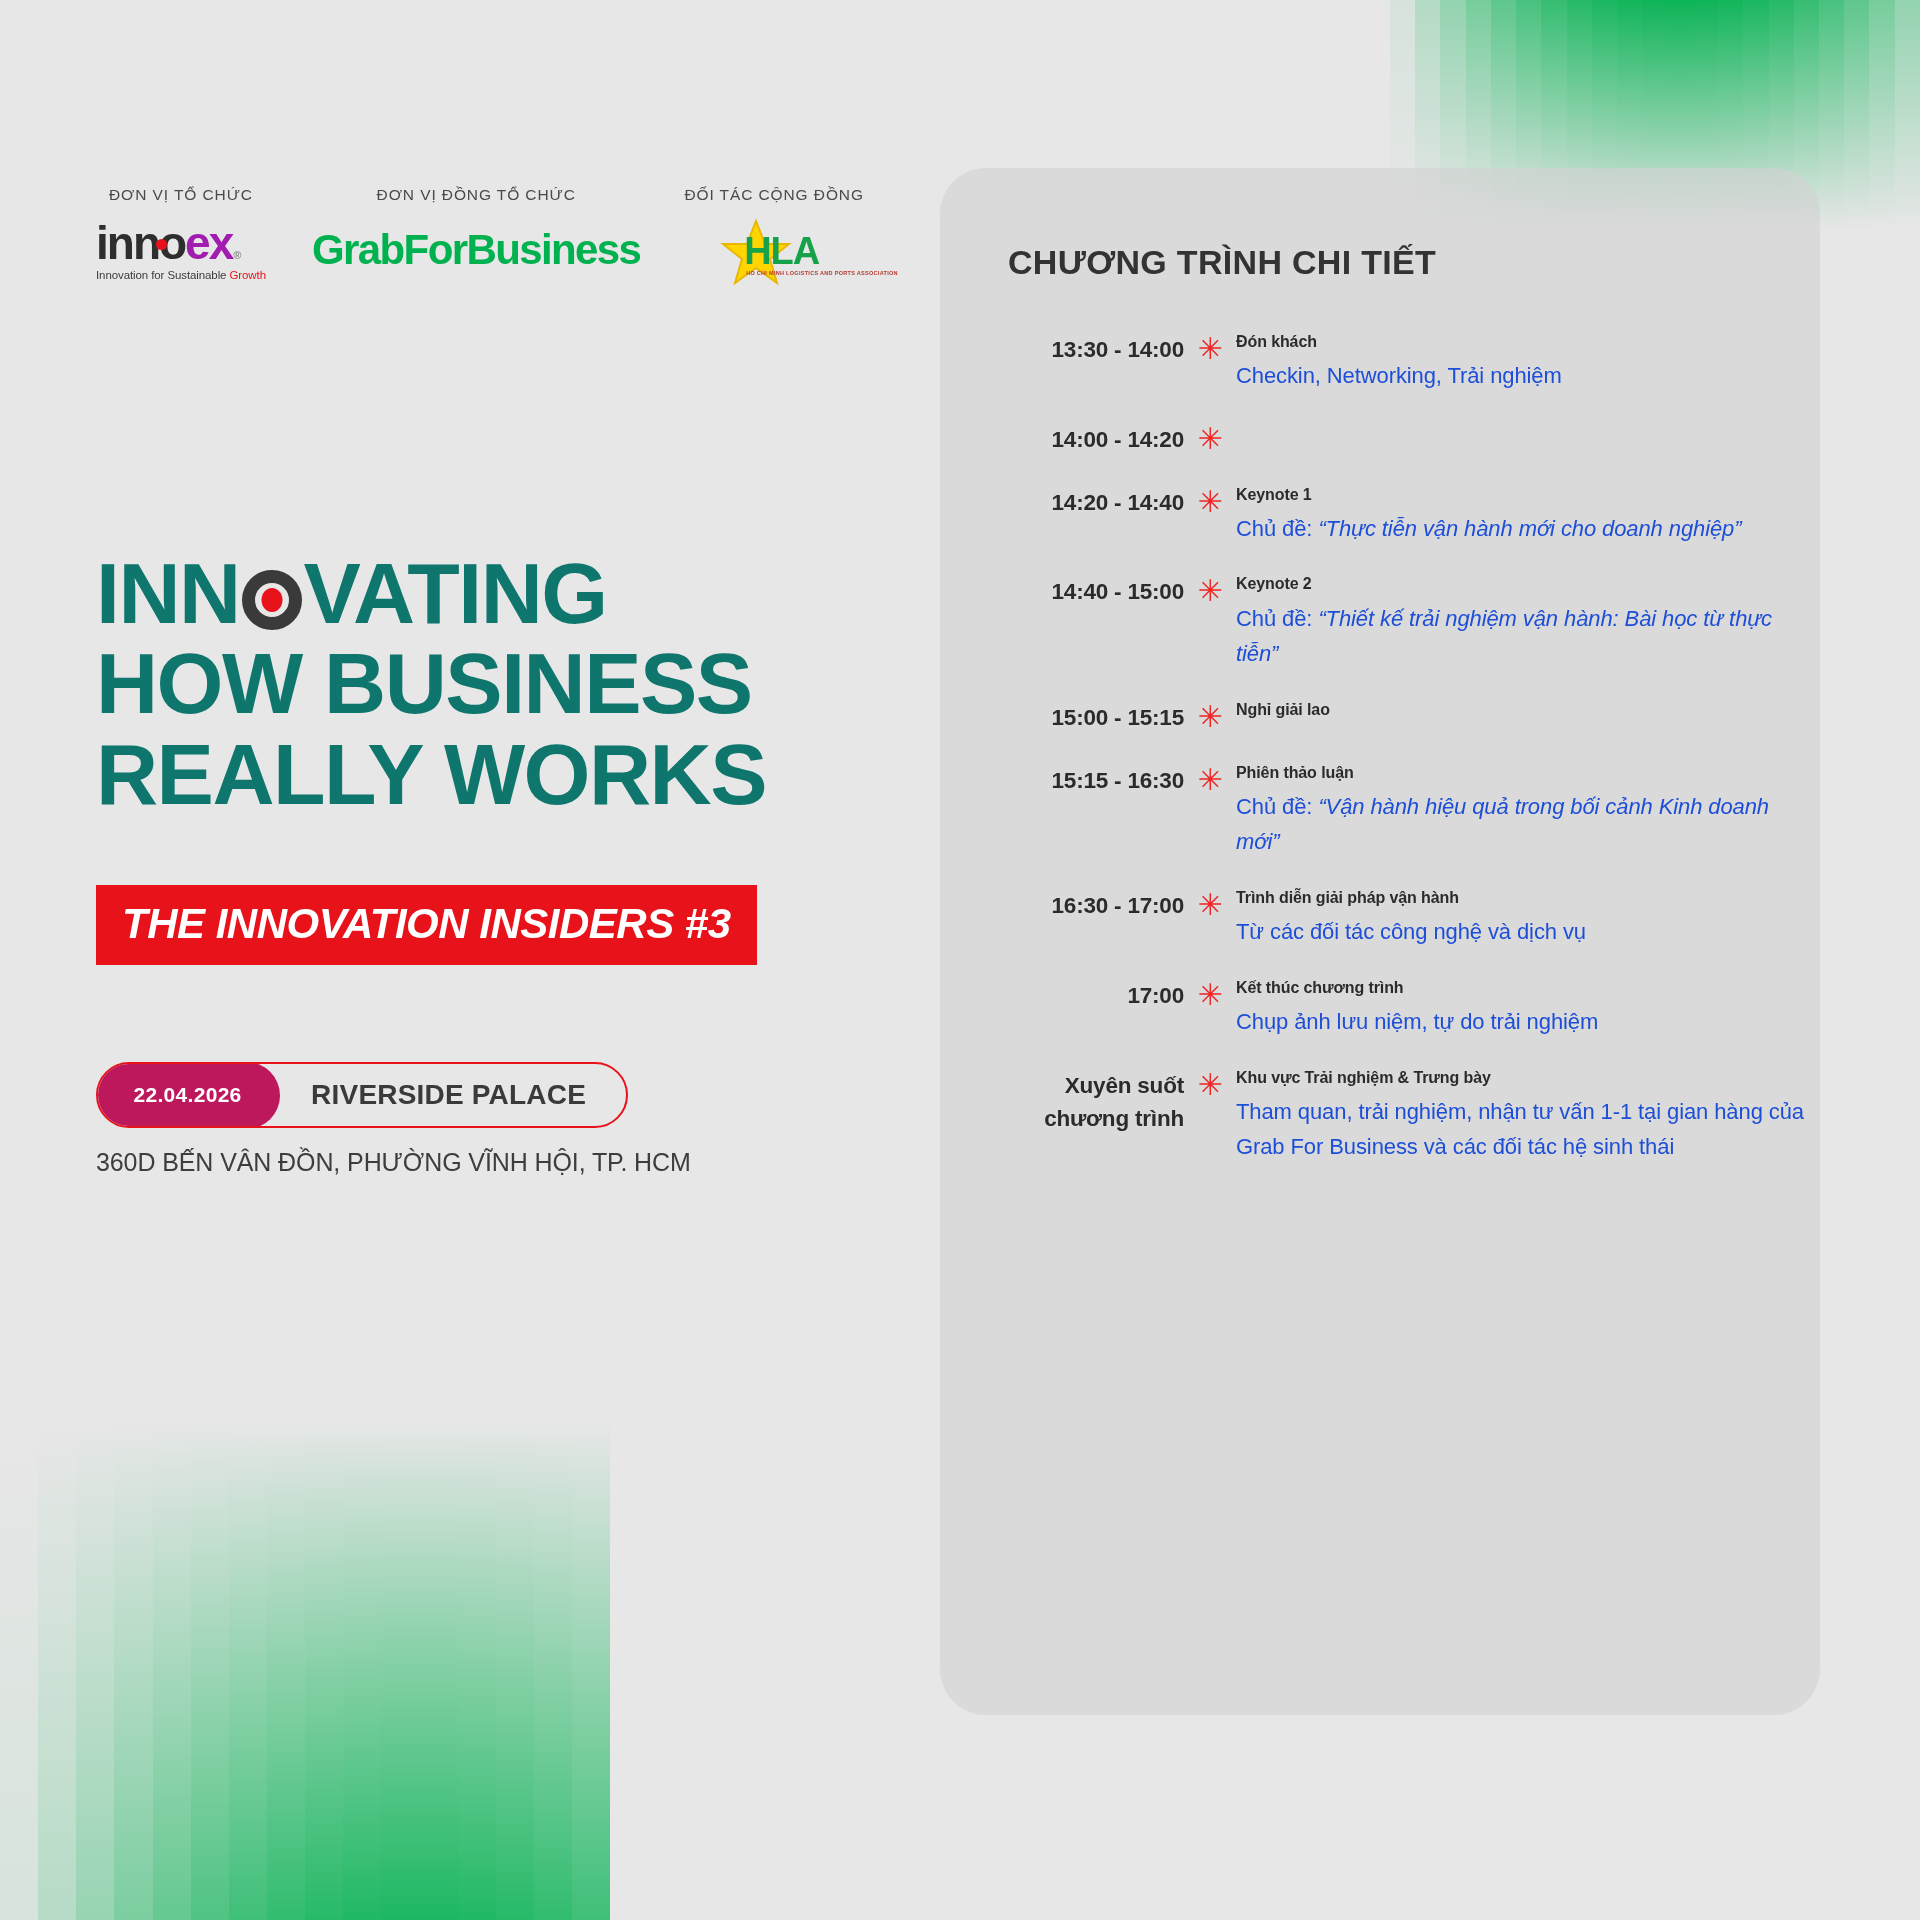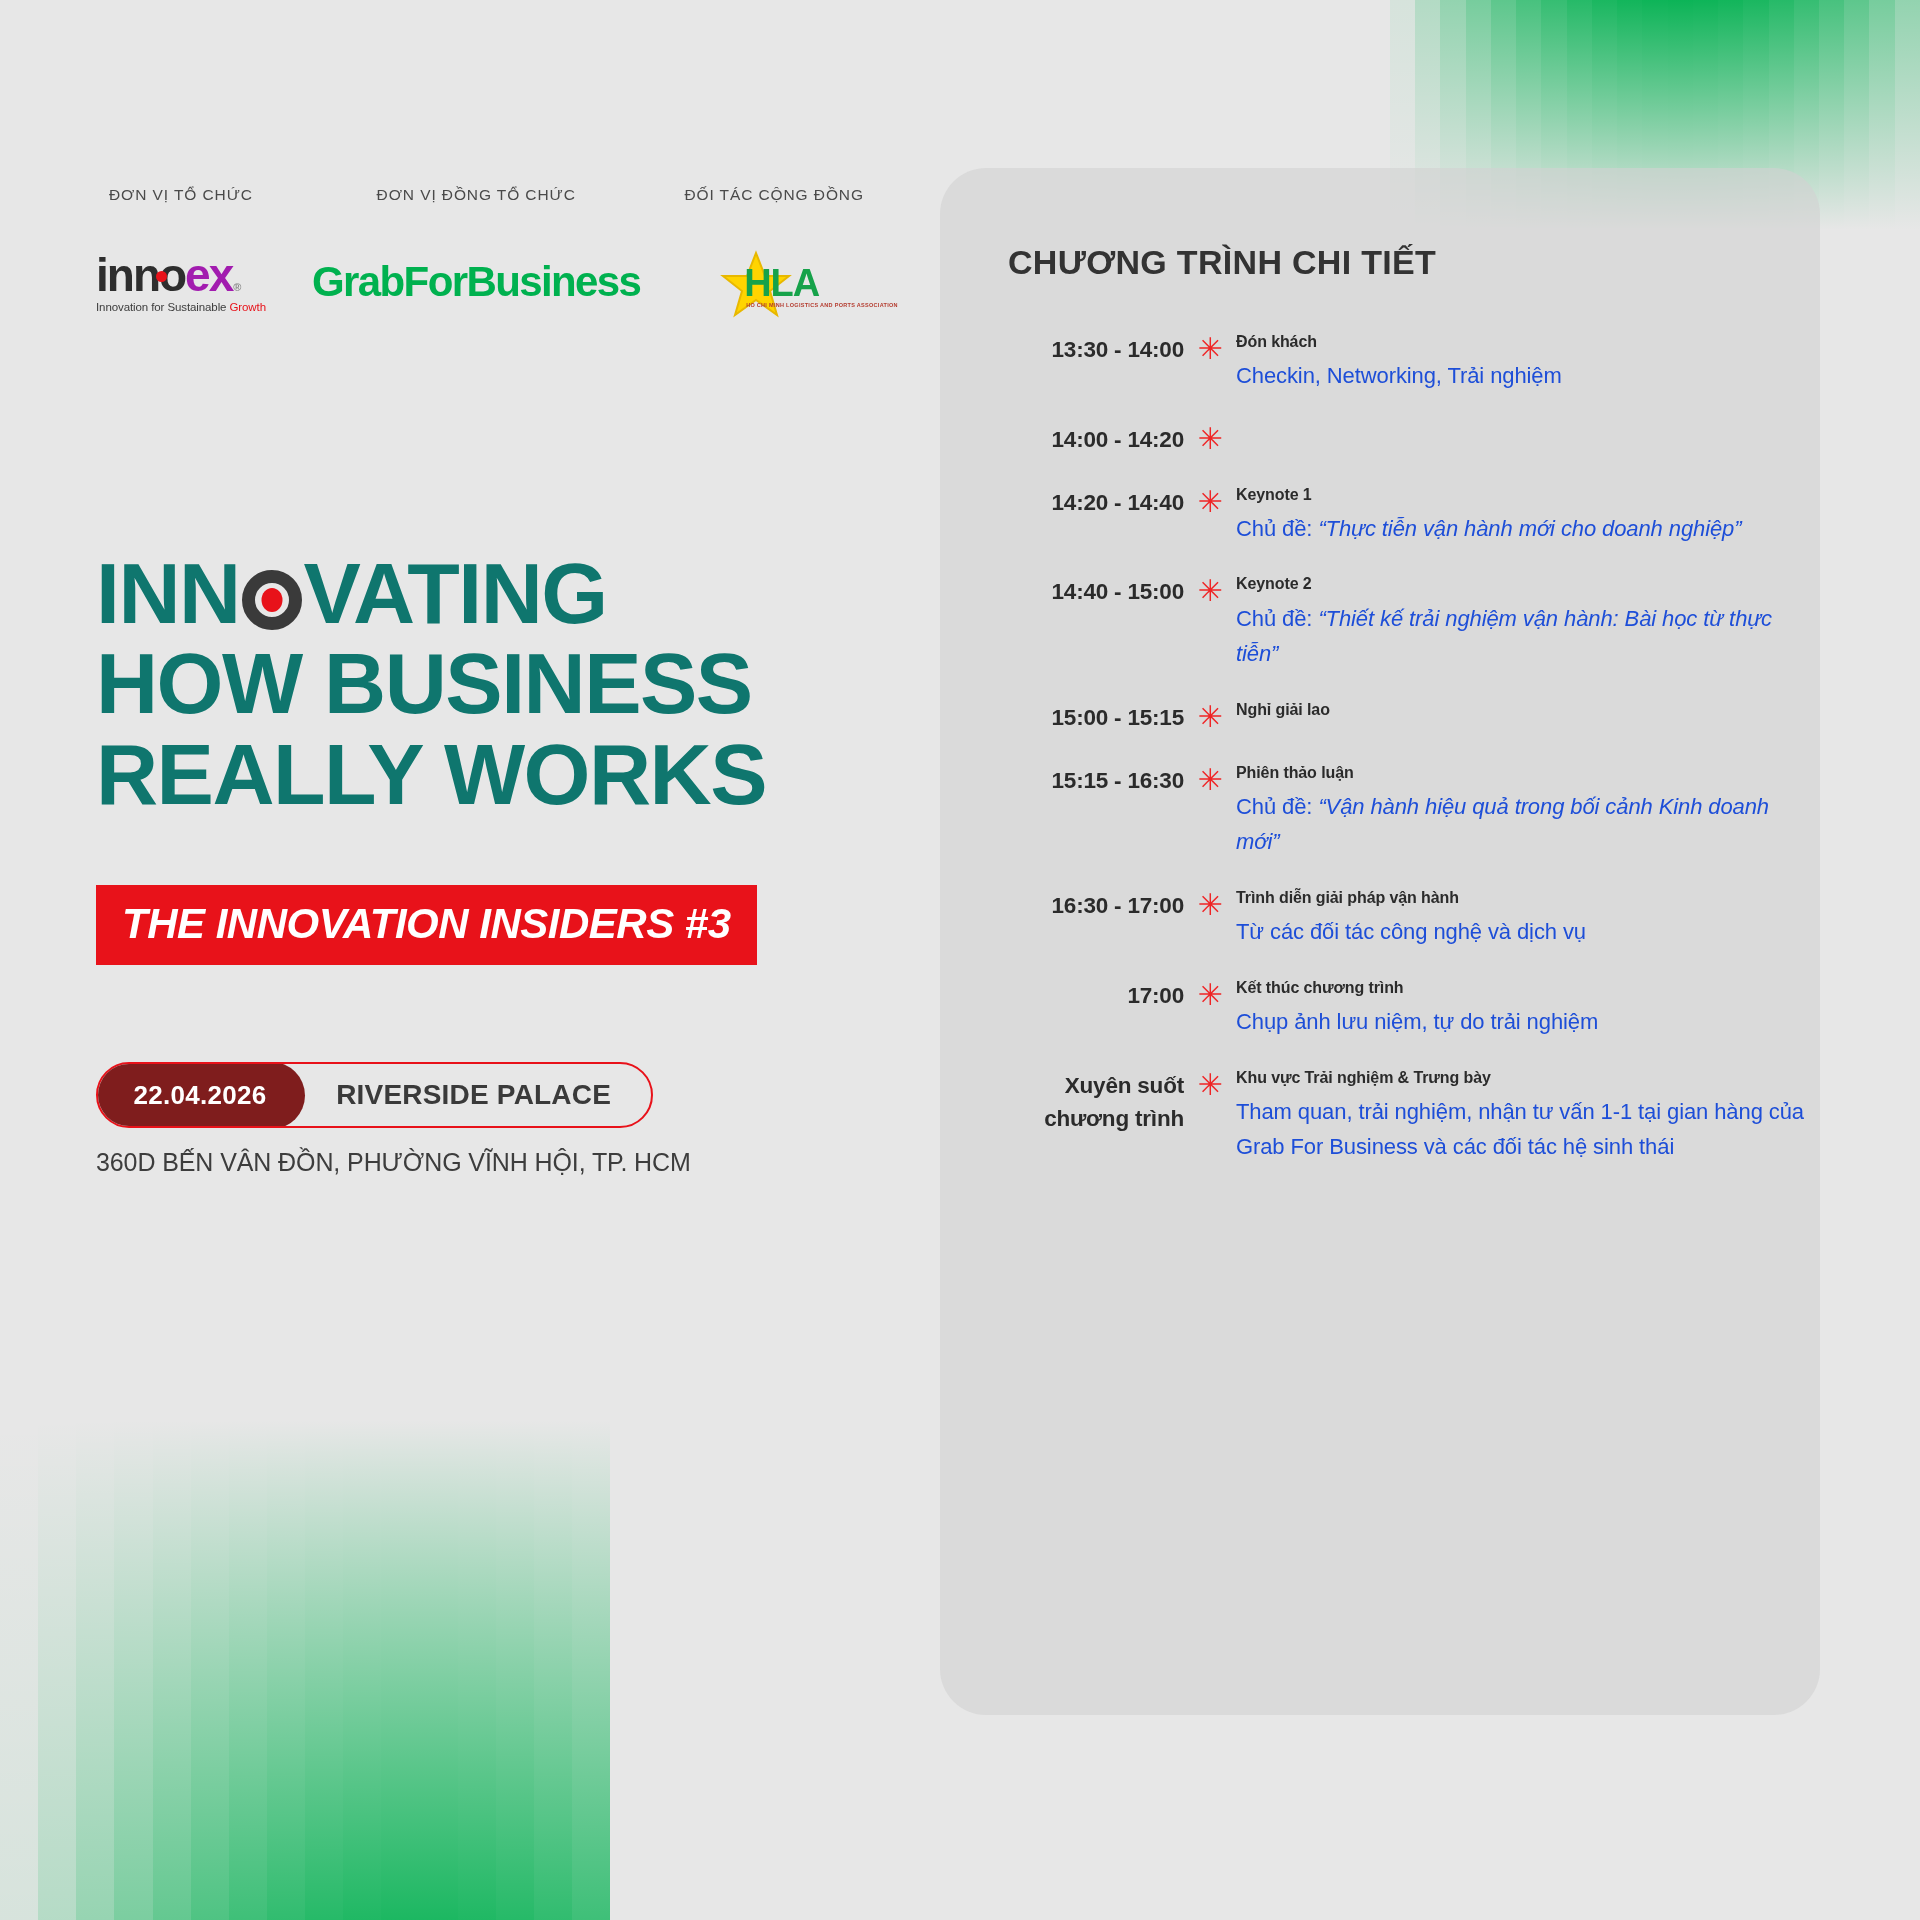--- a/index.html
+++ b/index.html
@@ -14,21 +14,21 @@
 
   
   .stripes{position:absolute;display:flex;pointer-events:none;}
   .stripes .st{height:100%;}
 
   #stripes-top{top:0;left:1390px;width:530px;height:230px;}
   #stripes-bottom{bottom:0;left:0;width:610px;height:500px;}
 
   
   #sponsors{position:absolute;top:186px;left:96px;display:flex;align-items:flex-start;gap:0;}
-  .sponsor{display:flex;flex-direction:column;align-items:center;gap:32px;}
+  .sponsor{display:flex;flex-direction:column;align-items:center;}
   .sp-label{
     font-size:15.5px;letter-spacing:.9px;color:#4a4a4a;font-weight:400;
     margin-bottom:18px;white-space:nowrap;
   }
   .logo-box{height:56px;display:flex;align-items:center;justify-content:center;}
 
   
   .innoex{position:relative;display:flex;flex-direction:column;align-items:flex-start;}
   .innoex-word{
     font-size:46px;font-weight:700;letter-spacing:-2px;line-height:1;
@@ -86,23 +86,23 @@
   }
 
   
   #venue-pill{
     position:absolute;left:96px;top:1062px;
     display:flex;align-items:stretch;
     border:2.5px solid #e8121a;border-radius:42px;height:66px;
     box-sizing:border-box;overflow:hidden;background:transparent;
   }
   #date-chip{
-    background:#7f1d1d;color:#fff;border-radius:42px;
+    background:#be185d;color:#fff;border-radius:42px;
     display:flex;align-items:center;justify-content:center;
-    padding:0 38px;font-size:26px;font-weight:700;letter-spacing:.3px;
+    padding:0 38px;font-size:21px;font-weight:700;letter-spacing:.3px;
     margin:-2.5px;
   }
   #venue-text{
     display:flex;align-items:center;padding:0 40px 0 34px;
     font-size:28px;font-weight:700;color:#3a3a3a;letter-spacing:.2px;white-space:nowrap;
   }
   #address{
     position:absolute;left:96px;top:1148px;
     font-size:25px;color:#3d3d3d;letter-spacing:-.1px;white-space:nowrap;
   }

